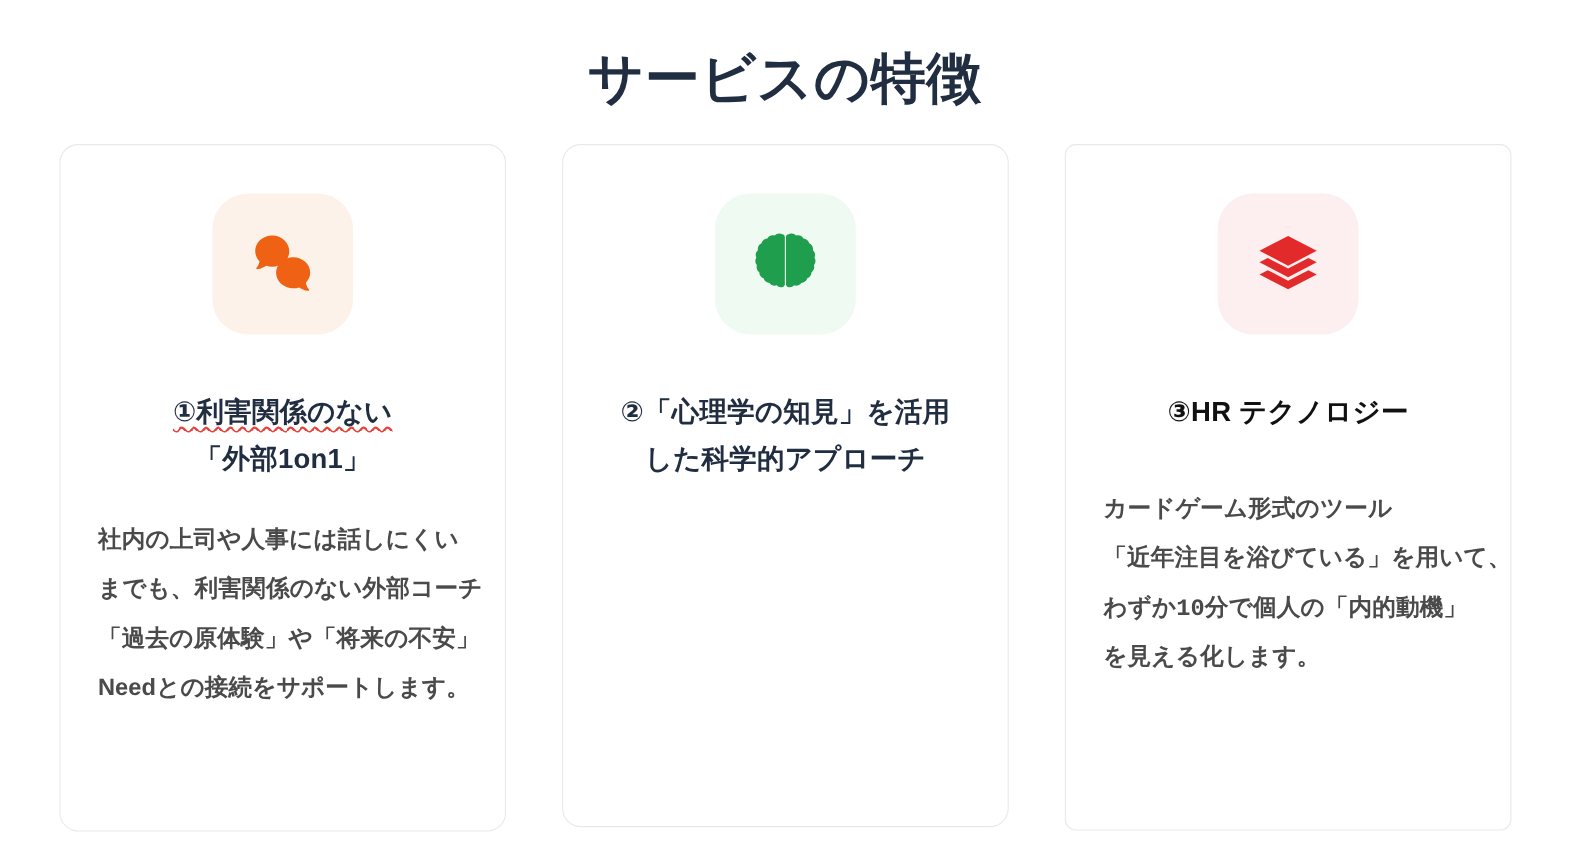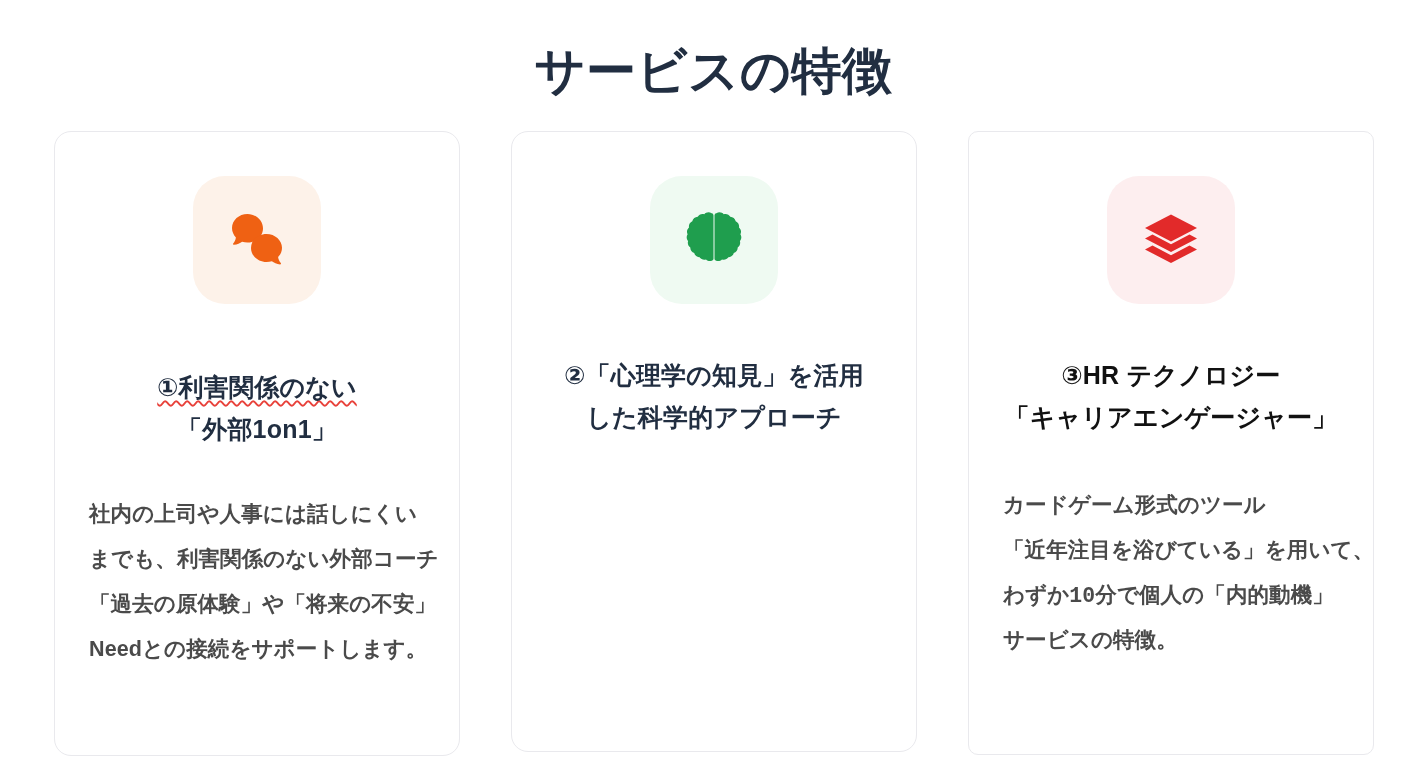--- a/index.html
+++ b/index.html
@@ -49,21 +49,21 @@
     width: 406px;
     background: #ffffff;
     border: 1.4px solid #e9e9ed;
     border-radius: 17px;
     padding: 44px 24px 0 24px;
     display: flex;
     flex-direction: column;
     align-items: center;
   }
 
-  .card-1 { height: 625px; gap: 12px; }
+  .card-1 { height: 625px; }
   .card-2 { height: 621px; }
   .card-3 { height: 624px; border-radius: 10px; }
 
   
   .icon-tile {
     width: 128px;
     height: 128px;
     border-radius: 32px;
     display: flex;
     align-items: center;
@@ -175,25 +175,24 @@
               <path d="M30 4.5 56 18 30 31.5 4 18z"></path>
               <path d="M4 28.5 11.5 24.6 30 34.2l18.5-9.6L56 28.5 30 42z"></path>
               <path d="M4 39.5 11.5 35.6 30 45.2l18.5-9.6L56 39.5 30 53z"></path>
             </g>
           </svg>
         </span>
       </div>
 
       <div class="card-heading">
         <span class="heading-line">③HR テクノロジー</span><br>
-        <span class="heading-line">「キャリアエンゲージャー」</span>
       </div>
 
       <div class="card-body">
         <span class="body-line">カードゲーム形式のツール</span>
         <span class="body-line">「近年注目を浴びている」を用いて、</span>
         <span class="body-line">わずか10分で個人の「内的動機」</span>
-        <span class="body-line">サービスの特徴。</span>
+        <span class="body-line">を見える化します。</span>
       </div>
     </div>
 
   </div>
 </div>
 
 </body></html>

